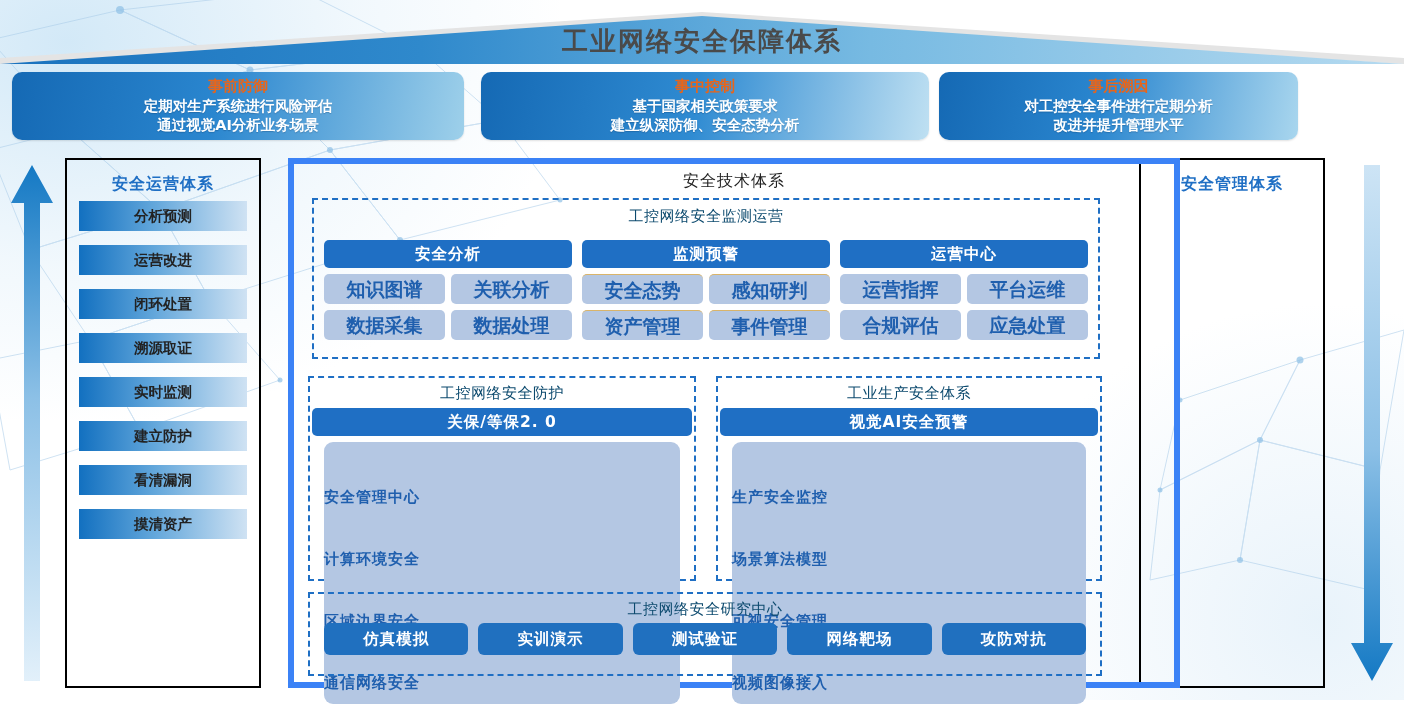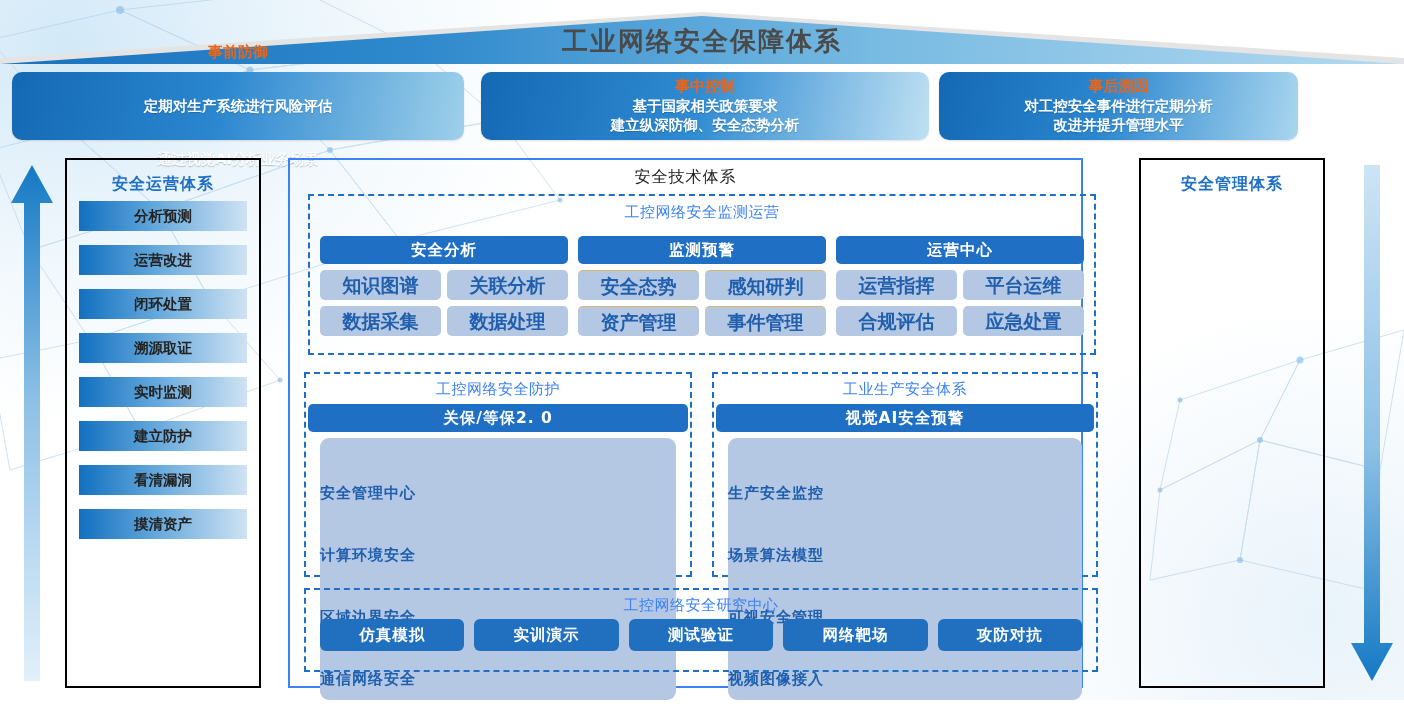--- a/index.html
+++ b/index.html
@@ -32,21 +32,21 @@
   }
 
   
   .banners{position:absolute;left:0;top:72px;width:1404px;height:68px;z-index:3;}
   .banner{
     position:absolute;top:0;height:68px;border-radius:10px;
     box-shadow:0 1px 2px rgba(0,0,0,.12);
     display:flex;flex-direction:column;align-items:center;justify-content:center;
     color:#ffffff;text-align:center;
   }
-  .b1{left:12px;width:452px;background:linear-gradient(100deg,#1569b4 0%,#2a86cf 45%,#9ed0ea 100%);gap:34px;}
+  .b1{left:12px;width:452px;background:linear-gradient(100deg,#1569b4 0%,#2a86cf 45%,#9ed0ea 100%);}
   .b2{left:481px;width:448px;background:linear-gradient(100deg,#1569b4 0%,#2f8bd2 48%,#bfe0f2 100%);}
   .b3{left:939px;width:359px;background:linear-gradient(100deg,#1569b4 0%,#2a86cf 45%,#a9d6ee 100%);}
   .banner .btitle{color:#E8651A;font-weight:bold;font-size:15px;line-height:19px;margin-bottom:1px;
     font-family:"DejaVu Sans","Liberation Sans",sans-serif;}
   .banner .bline{font-weight:bold;font-size:14.5px;line-height:19px;
     font-family:"DejaVu Sans","Liberation Sans",sans-serif;text-shadow:0 1px 1px rgba(0,40,80,.25);}
 
   
   .arrow{position:absolute;z-index:3;}
   .arrow-left{left:10px;top:163px;width:44px;height:520px;}
@@ -66,30 +66,30 @@
   .side-list{display:flex;flex-direction:column;gap:14px;padding:0 12px;}
   .side-item{
     height:30px;line-height:30px;text-align:center;font-size:14.5px;font-weight:bold;color:#222;
     font-family:"DejaVu Sans","Liberation Sans",sans-serif;
   }
   .side-left .side-item{background:linear-gradient(90deg,#1270c0 0%,#63a7db 45%,#cfe2f3 100%);}
   .side-right .side-item{background:linear-gradient(90deg,#c6dcf0 0%,#6aa9dd 58%,#1270c0 100%);}
 
   
   .center{
-    position:absolute;left:288px;top:158px;width:795px;height:530px;
-    border:2px solid #3b82f6;box-sizing:border-box;background:transparent;z-index:3;
+    position:absolute;left:288px;top:158px;width:892px;height:530px;
+    border:6px solid #3b82f6;box-sizing:border-box;background:transparent;z-index:3;
   }
   .center-title{
     text-align:center;color:#222;font-size:16px;font-weight:normal;margin-top:7px;margin-bottom:4px;
     font-family:"DejaVu Sans","Liberation Sans",sans-serif;letter-spacing:1px;
   }
   .dashed{border:2.5px dashed #1F6FC4;box-sizing:border-box;}
   .sec-title{
-    text-align:center;color:#3b82f6;font-size:15px;font-weight:normal;
+    text-align:center;color:#0c4a6e;font-size:15px;font-weight:normal;
     font-family:"DejaVu Sans","Liberation Sans",sans-serif;letter-spacing:.5px;
   }
 
   
   .mon{position:absolute;left:18px;top:34px;width:788px;height:161px;}
   .mon .sec-title{margin-top:7px;margin-bottom:6px;}
   .mon-cols{display:flex;gap:10px;padding:8px 10px;}
   .mon-col{flex:1;display:flex;flex-direction:column;gap:6px;}
   .mon-head{
     height:28px;line-height:28px;text-align:center;background:#1F6FC4;color:#fff;

